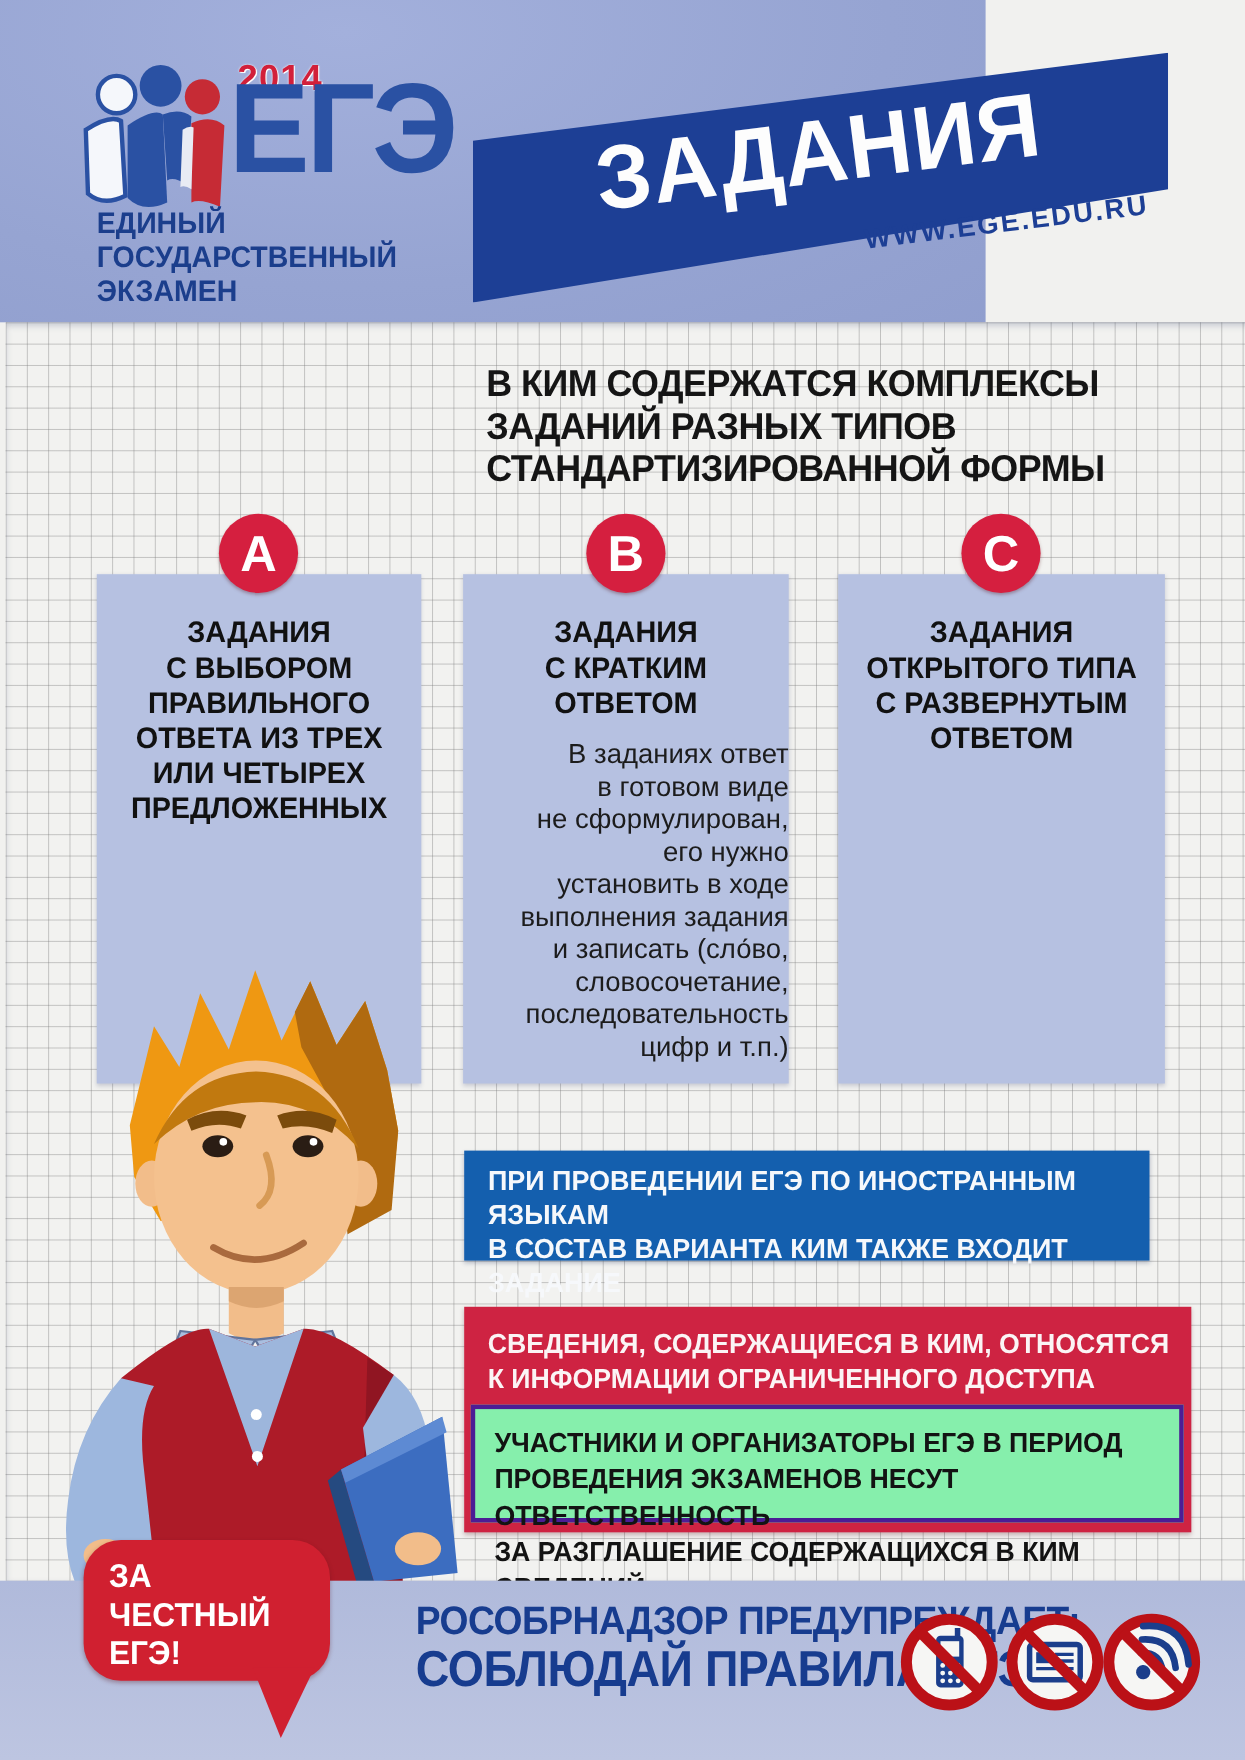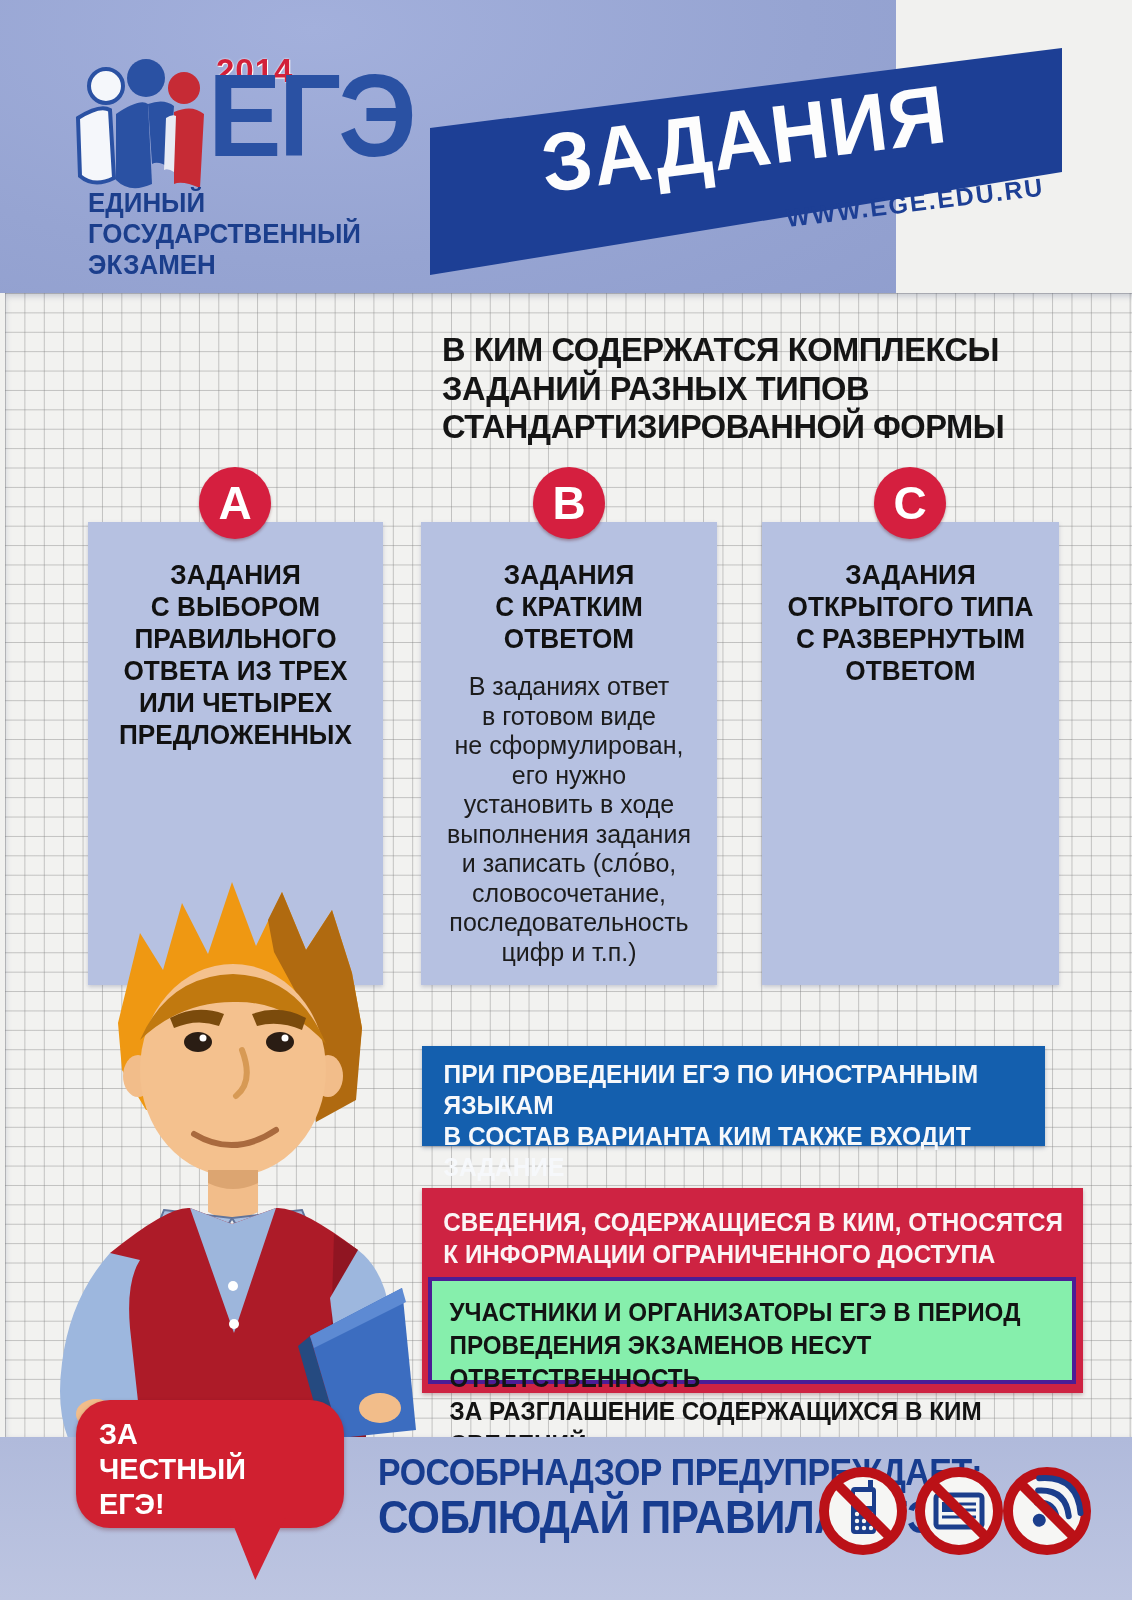--- a/index.html
+++ b/index.html
@@ -32,21 +32,21 @@
 
   .intro-text{position:absolute;left:437px;top:37px;font-size:34px;font-weight:bold;color:#151515;
     line-height:38.5px;transform:scaleX(0.96);transform-origin:left top;letter-spacing:-0.5px;}
 
   .type-card{position:absolute;top:229px;height:463px;background:#b6c1e1;box-shadow:0 2px 4px rgba(70,80,120,.25);}
   .card-a{left:83px;width:295px;}
   .card-b{left:416px;width:296px;}
   .card-c{left:757px;width:297px;}
   .card-title{margin-top:37px;text-align:center;font-size:27px;font-weight:bold;color:#111;
     line-height:32px;transform:scaleX(0.97);}
-  .card-body{margin-top:22px;text-align:center;font-size:25px;color:#1c1c1c;line-height:29.5px;}
+  .card-body{margin-top:22px;text-align:right;font-size:25px;color:#1c1c1c;line-height:29.5px;}
   .card-b .card-body{margin-top:17px;}
   .card-c .card-body{margin-top:15px;}
 
   .badge{position:absolute;top:174px;width:72px;height:72px;border-radius:50%;background:#d51f3f;
     display:flex;align-items:center;justify-content:center;color:#fff;font-size:46px;font-weight:bold;
     box-shadow:0 2px 3px rgba(90,20,30,.35);}
   .badge-a{left:194px;}
   .badge-b{left:528px;}
   .badge-c{left:869px;}
 
@@ -71,21 +71,21 @@
     background:linear-gradient(#b0badb,#bdc5e1);}
   .warning-line1{position:absolute;left:378px;top:15px;font-size:36px;font-weight:bold;color:#173c8f;
     transform:scaleX(0.94);transform-origin:left top;letter-spacing:-0.5px;}
   .warning-line2{position:absolute;left:378px;top:53px;font-size:46px;font-weight:bold;color:#173c8f;
     transform:scaleX(0.92);transform-origin:left top;letter-spacing:-0.5px;}
   .no-icon{position:absolute;top:29px;width:90px;height:90px;}
   .no-icon-phone{left:818px;}
   .no-icon-sheet{left:914px;}
   .no-icon-wifi{left:1002px;}
 
-  .speech-bubble{position:absolute;left:76px;top:1400px;width:268px;height:128px;background:#d02030;
+  .speech-bubble{position:absolute;left:76px;top:1400px;width:224px;height:128px;background:#d02030;
     border-radius:34px;z-index:6;box-shadow:0 2px 4px rgba(90,20,30,.35);}
   .bubble-text{padding:16px 0 0 24px;color:#fff;font-size:30px;font-weight:bold;line-height:35px;
     transform:scaleX(0.96);transform-origin:left top;}
   .bubble-tail{position:absolute;left:222px;top:1516px;width:64px;height:64px;background:#d02030;z-index:6;
     clip-path:polygon(12% 0,100% 0,52% 100%);}
 </style>
 </head>
 <body>
 
 <div class="poster">

